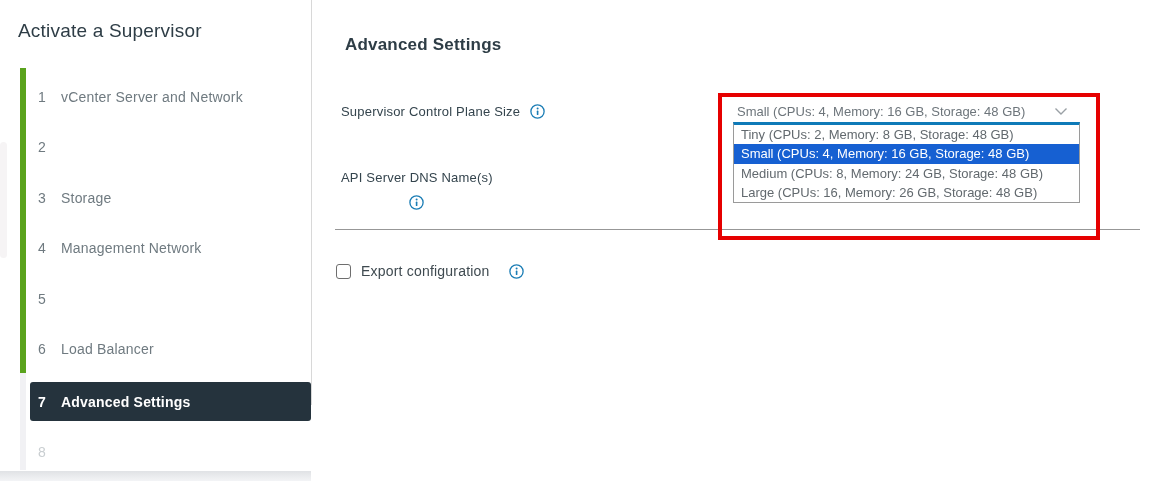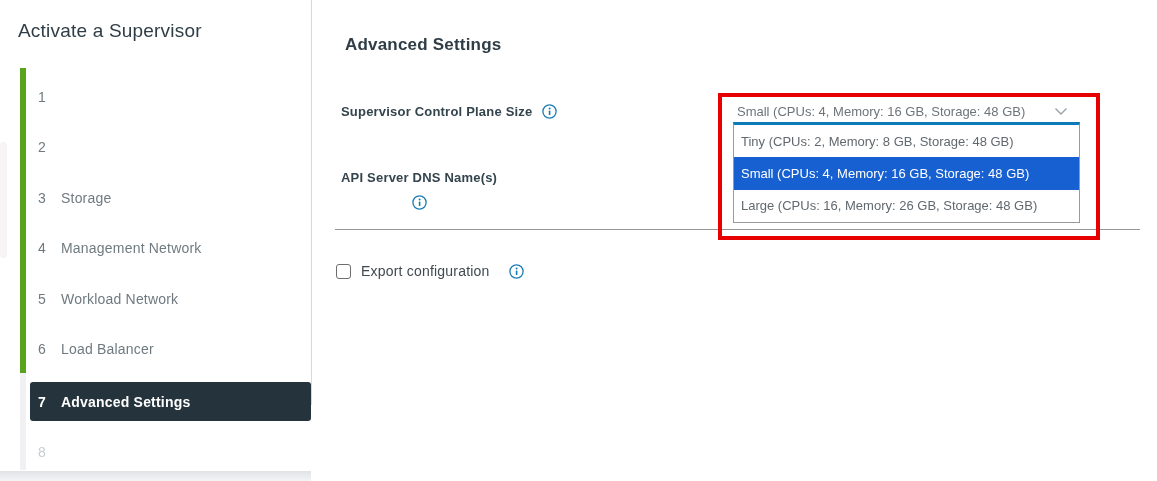--- a/index.html
+++ b/index.html
@@ -65,21 +65,21 @@
 
   
   .content-heading {
     position: absolute; left: 345px; top: 21px;
     font-size: 17px; font-weight: 600;
     color: #2e3d46; letter-spacing: .2px;
   }
   .field-label {
     position: absolute;
     display: flex; align-items: center; gap: 10px;
-    font-size: 13px; font-weight: 700;
+    font-size: 13px; font-weight: 400;
     color: #34444d; letter-spacing: .2px;
     white-space: nowrap;
   }
   .field-label--size { left: 341px; top: 104px; }
   .field-label--dns  { left: 341px; top: 170px; flex-direction: column; }
   .info-icon { width: 15px; height: 15px; display: inline-block; cursor: pointer; }
 
   .section-divider {
     position: absolute; left: 335px; top: 229px;
     width: 805px; height: 1px;
@@ -90,21 +90,21 @@
   .dd-trigger {
     position: absolute; left: 737px; top: 102px;
     width: 343px; height: 19px;
     display: flex; align-items: center; justify-content: space-between;
     font-size: 13px; color: #6d757b;
     cursor: pointer; white-space: nowrap;
   }
   .dd-trigger .chevron { margin-right: 12px; }
   .dd-listbox {
     position: absolute; left: 733px; top: 122px;
-    width: 347px; height: 101px;
+    width: 347px; height: 81px;
     background: #ffffff;
     border: 1px solid #9a9a9a;
     border-top: 3px solid #0e7ab8;
     display: flex; flex-direction: column;
     z-index: 2;
   }
   .dd-option {
     flex: 1;
     display: flex; align-items: center;
     padding-left: 7px;
@@ -143,35 +143,35 @@
 <body>
 
 <aside class="sidebar">
   <div class="sidebar-title">Activate a Supervisor</div>
   <div class="edge-strip"></div>
   <div class="progress-track"></div>
   <div class="progress-fill"></div>
 
   <div class="step" style="top:87px">
     <span class="step-num">1</span>
+    <span class="step-label">vCenter Server and Network</span>
   </div>
   <div class="step" style="top:137px">
     <span class="step-num">2</span>
   </div>
   <div class="step" style="top:188px">
     <span class="step-num">3</span>
     <span class="step-label">Storage</span>
   </div>
   <div class="step" style="top:238px">
     <span class="step-num">4</span>
     <span class="step-label">Management Network</span>
   </div>
   <div class="step" style="top:289px">
     <span class="step-num">5</span>
-    <span class="step-label">Workload Network</span>
   </div>
   <div class="step" style="top:339px">
     <span class="step-num">6</span>
     <span class="step-label">Load Balancer</span>
   </div>
   <div class="step step--active">
     <span class="step-num">7</span>
     <span class="step-label">Advanced Settings</span>
   </div>
   <div class="step step--disabled" style="top:442px">
@@ -211,20 +211,21 @@
     <span class="chevron">
       <svg width="14" height="9" viewBox="0 0 14 9">
         <polyline points="1.5,1.5 7,7 12.5,1.5" fill="none" stroke="#9aa0a5" stroke-width="1.4"></polyline>
       </svg>
     </span>
   </div>
 
   <div class="dd-listbox">
     <div class="dd-option">Tiny (CPUs: 2, Memory: 8 GB, Storage: 48 GB)</div>
     <div class="dd-option dd-option--selected">Small (CPUs: 4, Memory: 16 GB, Storage: 48 GB)</div>
+    <div class="dd-option">Medium (CPUs: 8, Memory: 24 GB, Storage: 48 GB)</div>
     <div class="dd-option">Large (CPUs: 16, Memory: 26 GB, Storage: 48 GB)</div>
   </div>
 
   <div class="section-divider"></div>
 
   <div class="checkbox-row">
     <span class="checkbox-box"></span>
     <span class="checkbox-label">Export configuration</span>
     <span class="info-icon">
       <svg width="15" height="15" viewBox="0 0 15 15">

